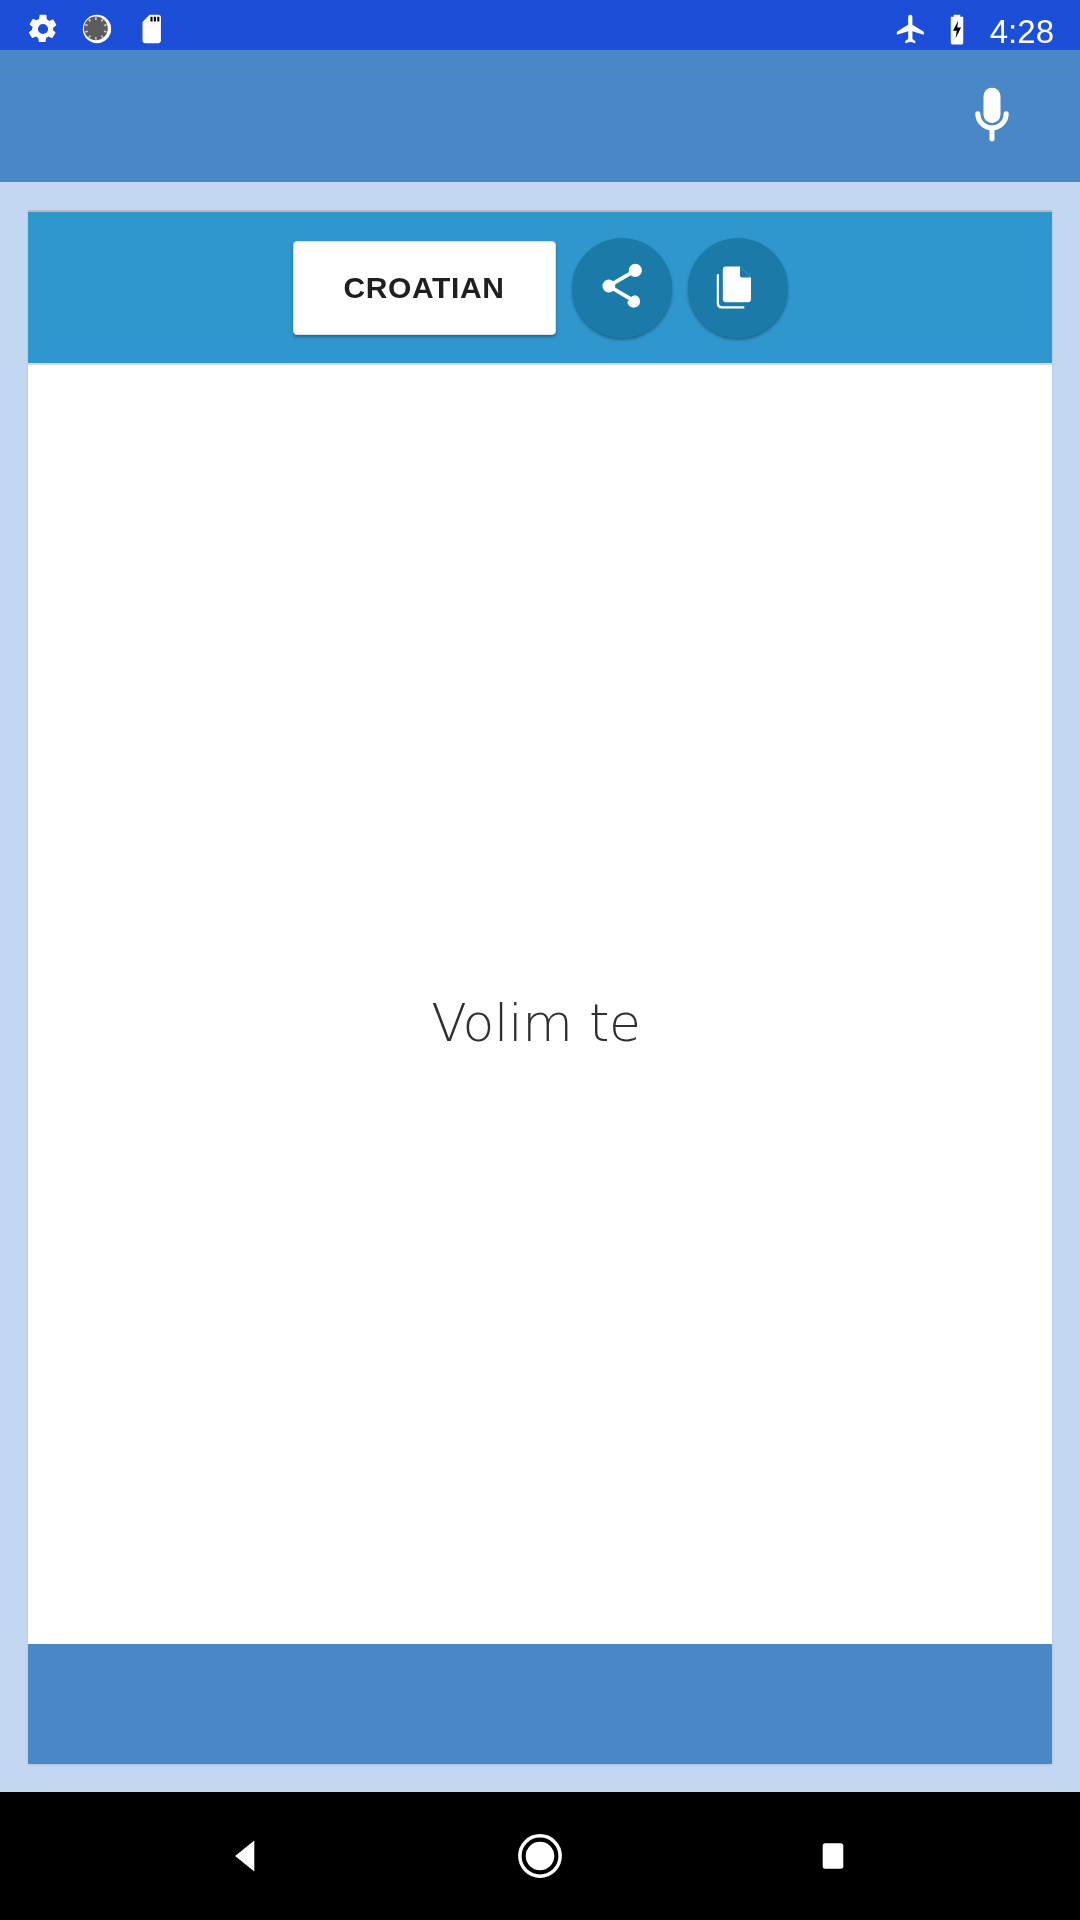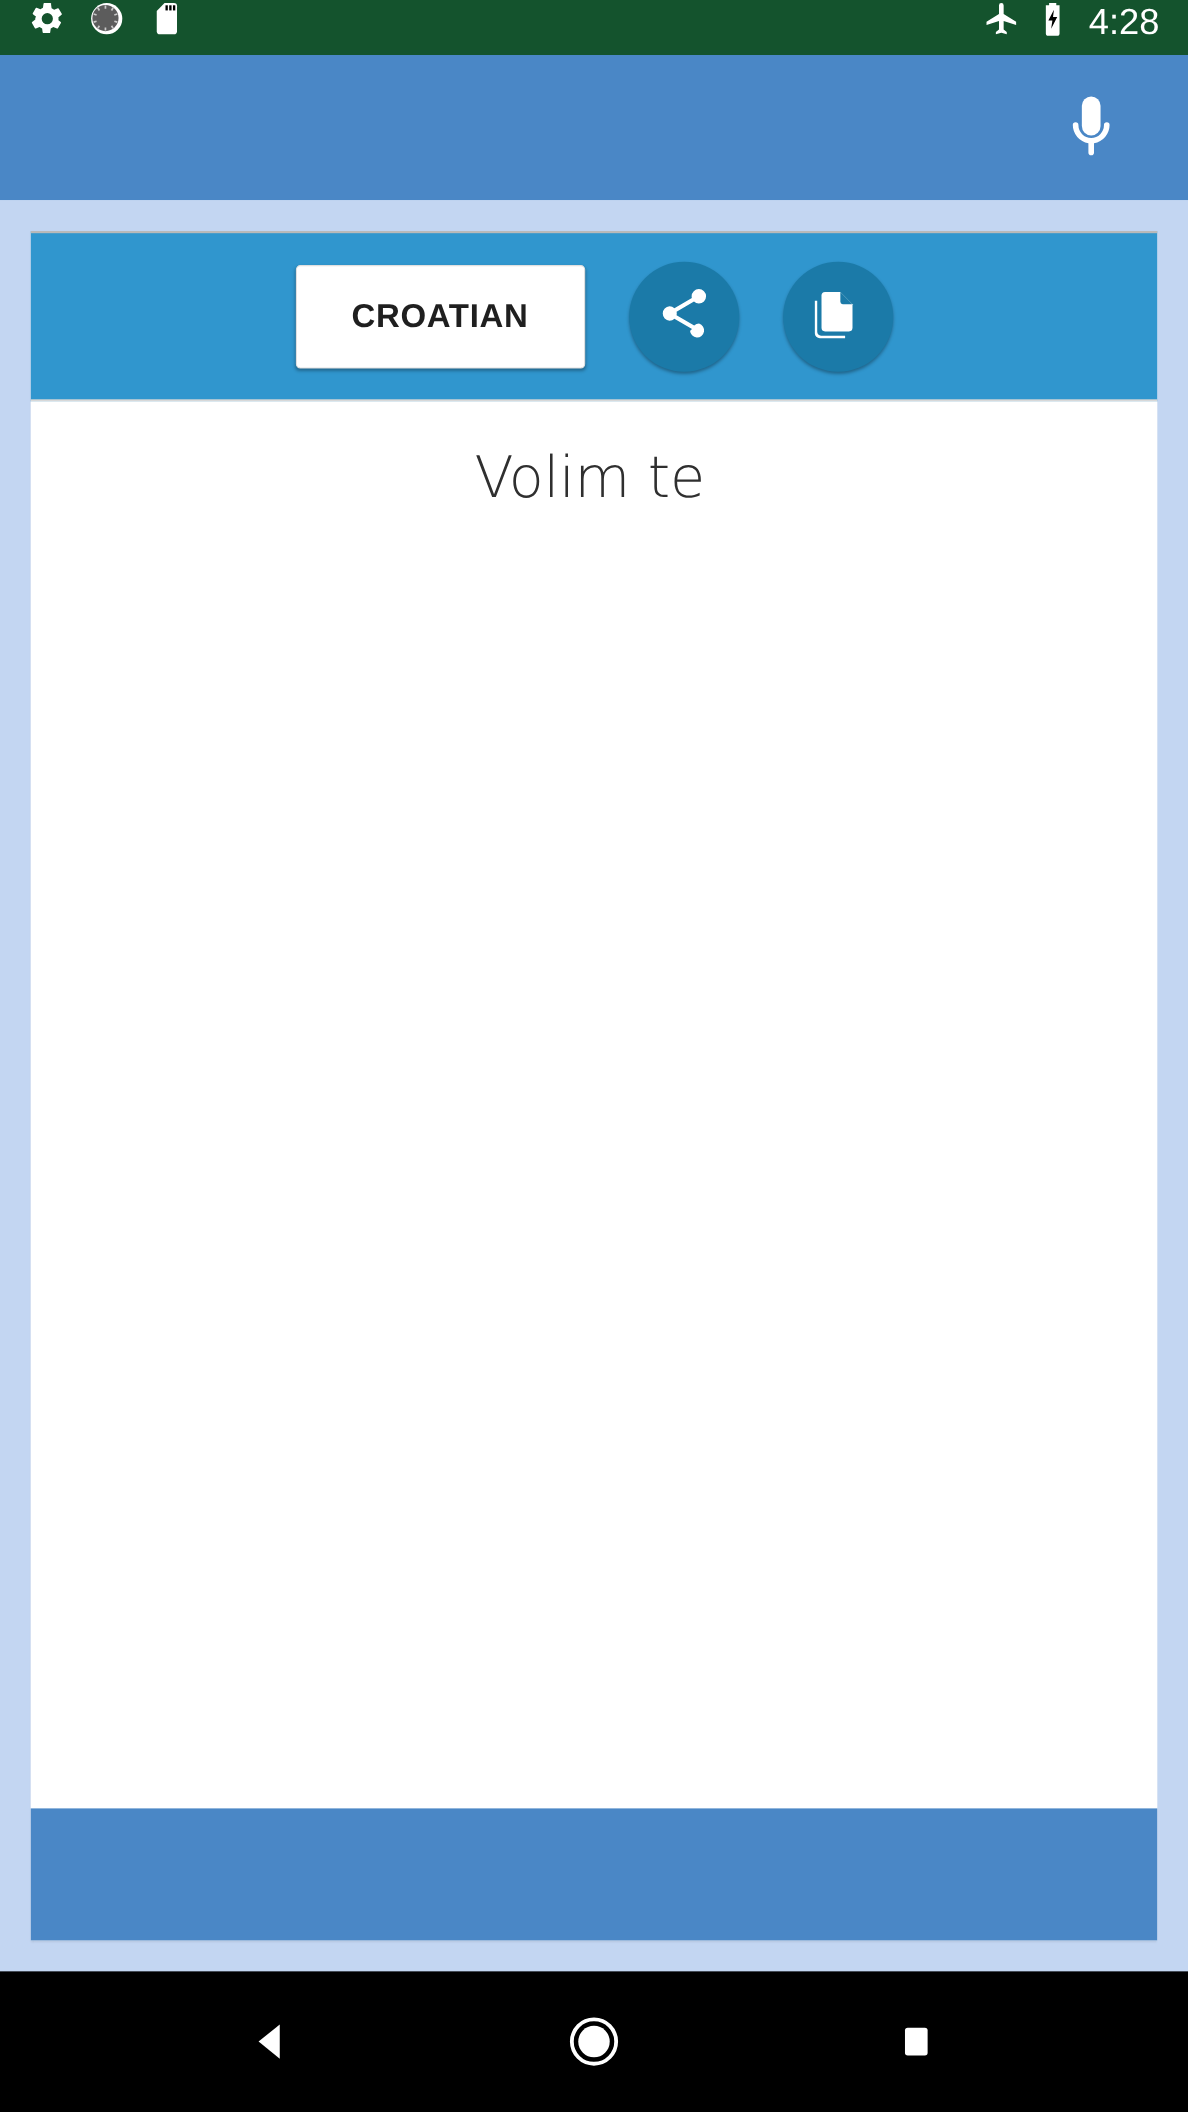--- a/index.html
+++ b/index.html
@@ -19,23 +19,23 @@
     width: 1080px;
     height: 1920px;
     background: #c3d6f2;
     display: flex;
     flex-direction: column;
   }
 
   
   .statusbar {
     height: 50px;
-    background: #14532d;
-    display: flex;
-    align-items: flex-start;
+    background: #1d4ed8;
+    display: flex;
+    align-items: flex-end;
     padding: 0 26px;
     flex: 0 0 auto;
     box-sizing: border-box;
   }
   .status-left {
     display: flex;
     align-items: center;
     gap: 20px;
   }
   .status-right {
@@ -115,21 +115,21 @@
 
   
   .controlbar {
     flex: 0 0 155px;
     background: #3096ce;
     border-top: 2px solid #b9b9b9;
     border-bottom: 2px solid #d8d8d8;
     display: flex;
     align-items: center;
     justify-content: center;
-    gap: 40px;
+    gap: 16px;
     box-sizing: border-box;
     padding: 0 72px;
   }
   .lang-btn {
     background: #ffffff;
     border: 1px solid #e0e0e0;
     border-radius: 4px;
     height: 94px;
     min-width: 263px;
     padding: 0 18px;
@@ -162,21 +162,21 @@
   }
 
   
   .target-pane {
     flex: 1 1 auto;
     background: #ffffff;
     padding: 38px 40px 0 32px;
     box-sizing: border-box;
     display: flex;
     justify-content: center;
-    align-items: flex-start;
+    align-items: center;
     overflow: hidden;
   }
   .target-text {
     font-size: 52px;
     font-weight: 300;
     color: #2f2f2f;
     text-align: center;
     line-height: 1.25;
     font-family: "DejaVu Sans", "Liberation Sans", sans-serif;
     letter-spacing: -0.3px;

